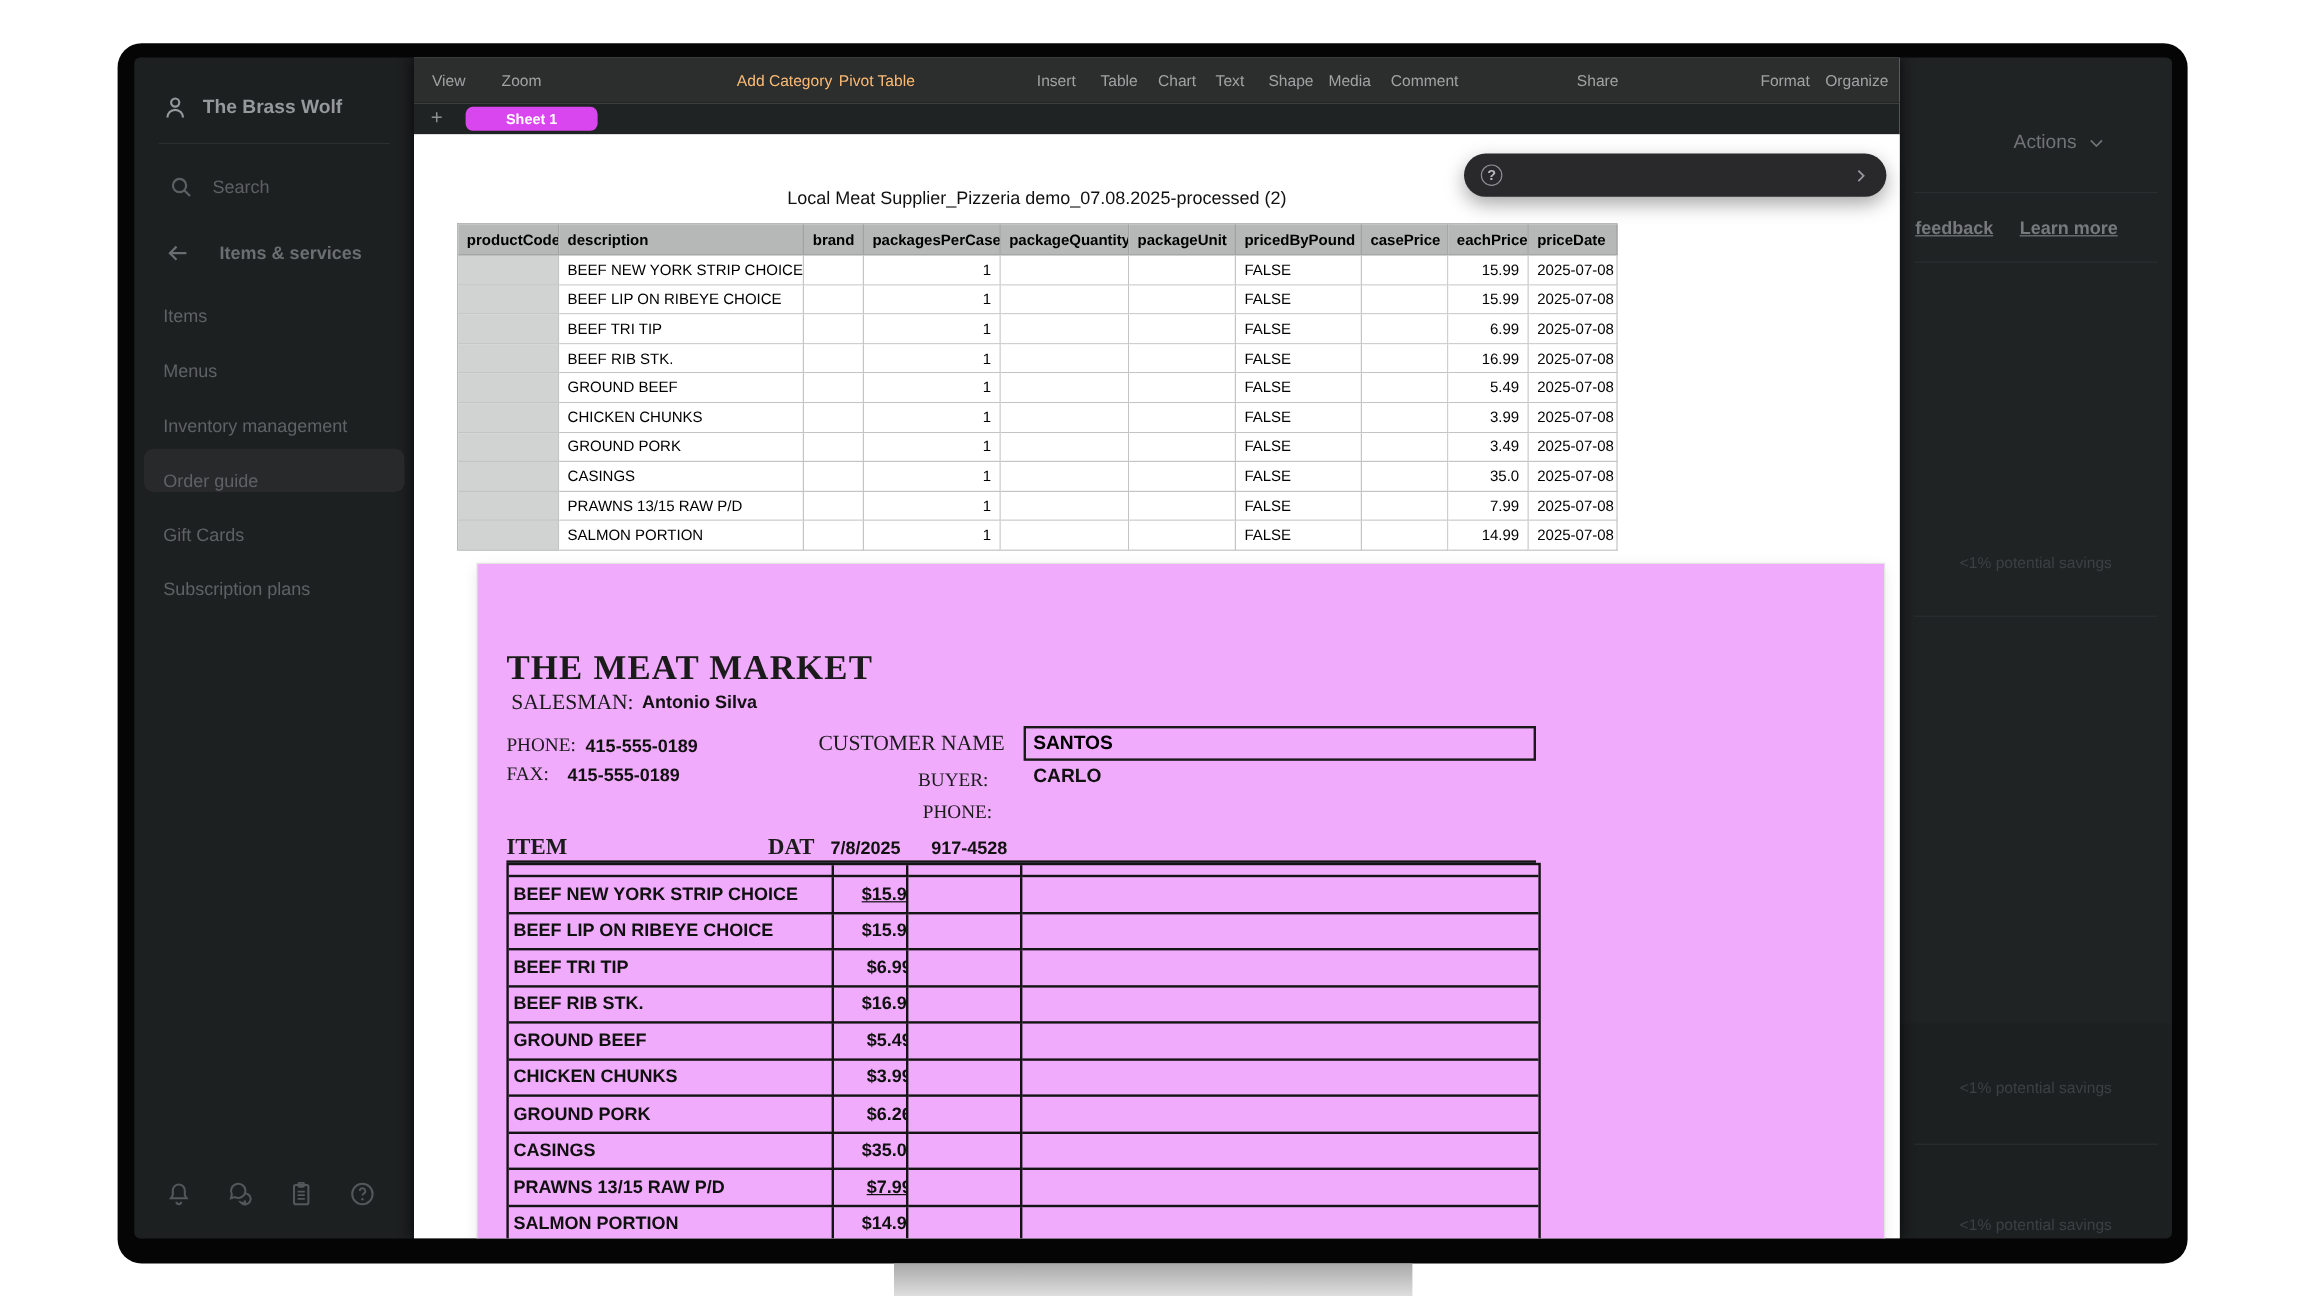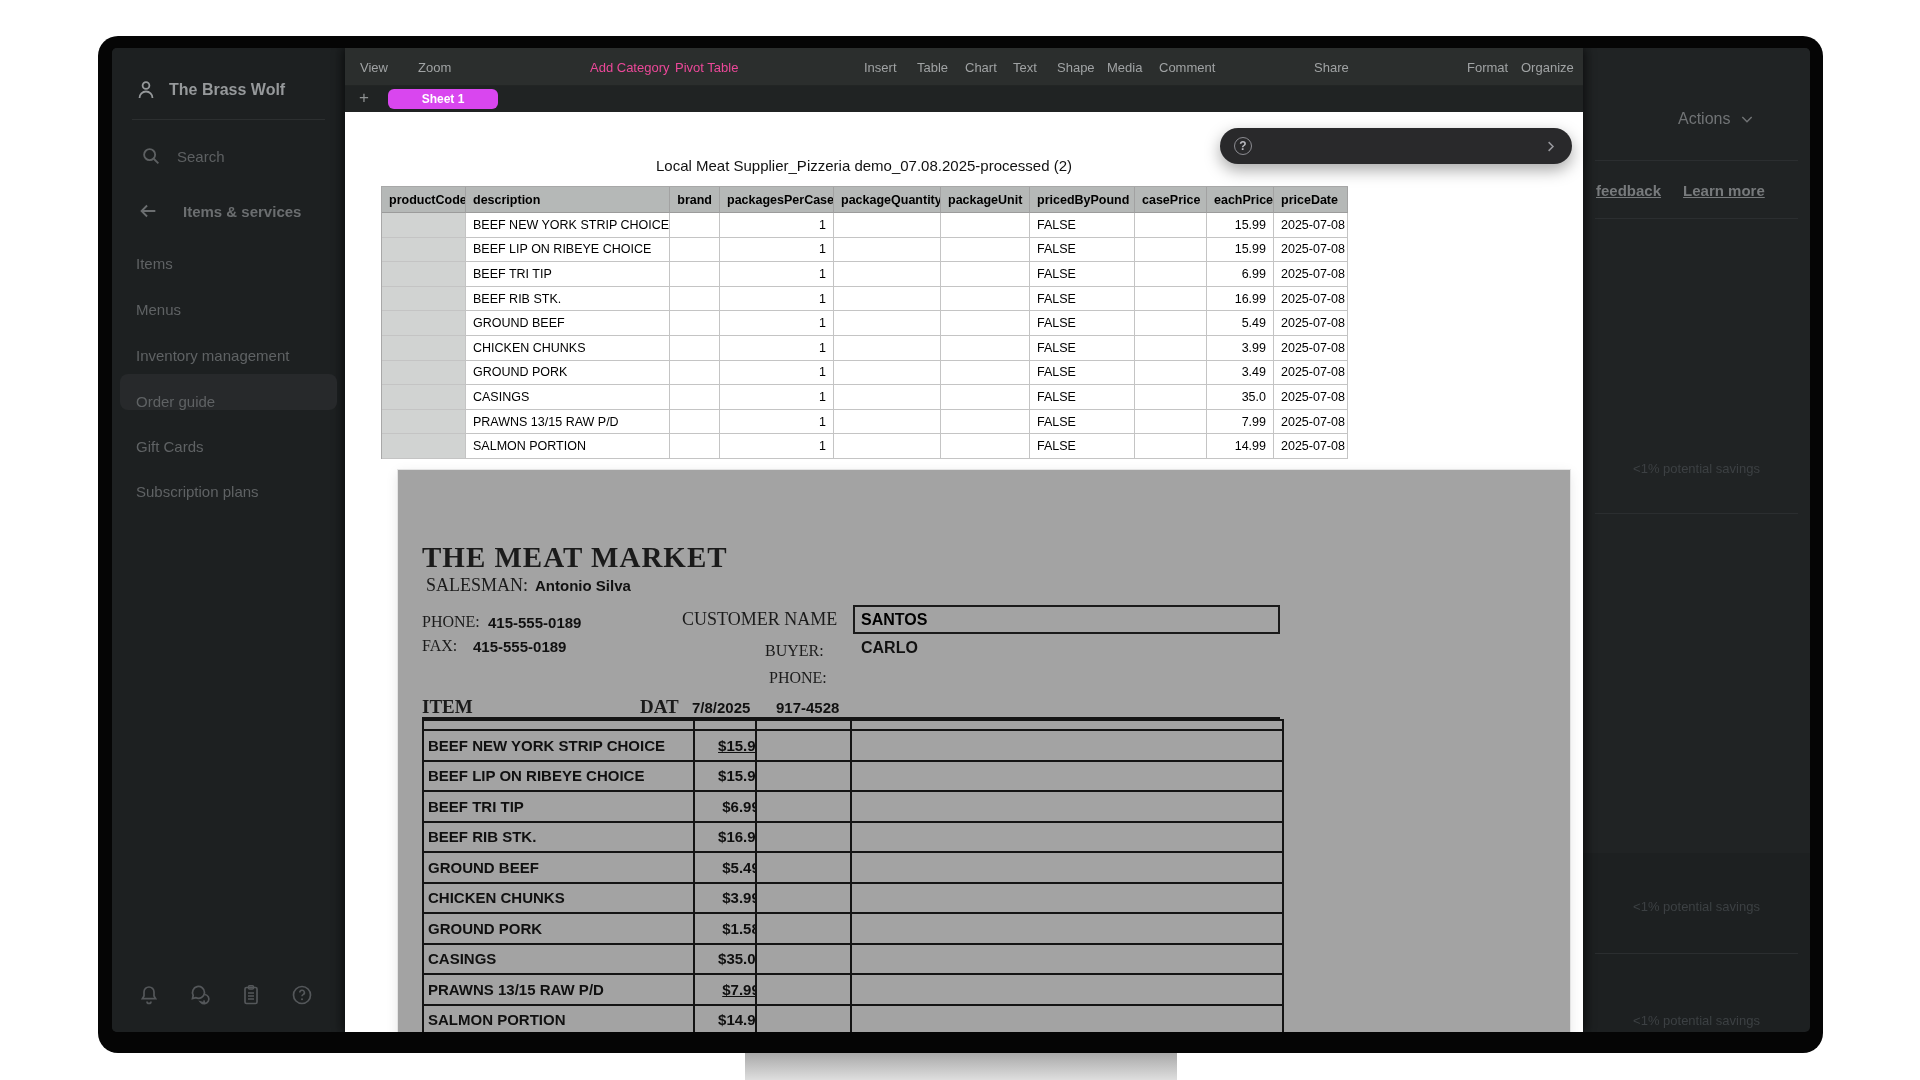--- a/index.html
+++ b/index.html
@@ -37,21 +37,21 @@
   .links-row { position:absolute; left:13px; top:134px; display:flex; gap:22px; }
   .rp-link { font-size:15px; font-weight:bold; color:#777a7c; text-decoration:underline; }
   .savings { position:absolute; left:0; width:227px; text-align:center; font-size:13px; color:#3c4043; }
 
   
   .num-win { position:absolute; left:233px; top:0; width:1238px; height:984px; background:#ffffff;
              box-shadow:-3px 0 10px rgba(0,0,0,.45), 3px 0 10px rgba(0,0,0,.45); }
   .toolbar { position:absolute; left:0; top:0; width:1238px; height:38px; background:#2b2e2d;
              border-bottom:1px solid #222524; }
   .tb-item { position:absolute; top:12px; font-size:13px; color:#a0a3a4; white-space:nowrap; }
-  .tb-dim { color:#ec4899; }
+  .tb-dim { color:#fdba74;margin-left:24px; }
   .tb0{left:15px}.tb1{left:73px}.tb2{left:245px}.tb3{left:330px}.tb4{left:519px}
   .tb5{left:572px}.tb6{left:620px}.tb7{left:668px}.tb8{left:712px}.tb9{left:762px}
   .tb10{left:814px}.tb11{left:969px}.tb12{left:1122px}.tb13{left:1176px}
   .tabbar { position:absolute; left:0; top:38px; width:1238px; height:26px; background:#202323; }
   .add-sheet { position:absolute; left:14px; top:2px; font-size:17px; color:#8e9192; }
   .sheet-tab { position:absolute; left:43px; top:3px; width:110px; height:20px; background:#d946ef;
                border-radius:6px; color:#fff; font-weight:bold; font-size:12px; line-height:20px;
                text-align:center; }
   .canvas { position:absolute; left:0; top:64px; width:1238px; height:920px; background:#ffffff;
             overflow:hidden; }
@@ -75,21 +75,21 @@
   
   .tooltip { position:absolute; left:875px; top:80px; width:352px; height:36px; background:#29292b;
              border-radius:18px; display:flex; align-items:center; gap:11px; padding:0 14px;
              box-shadow:0 6px 16px rgba(0,0,0,.35); color:#ececee; font-size:14px; z-index:6; }
   .q-icon { width:18px; height:18px; border:1.5px solid #8c8c92; border-radius:50%;
             color:#b9b9bf; font-size:12px; font-weight:bold; text-align:center; line-height:16px;
             flex:none; }
   .tip-chev { margin-left:auto; flex:none; display:flex; }
 
   
-  .doc { position:absolute; left:53px; top:358px; width:1172px; height:600px; background:#a3a3a3;
+  .doc { position:absolute; left:53px; top:358px; width:1172px; height:600px; background:#f0abfc;
          box-shadow:0 0 0 1px #e4e4e4, 0 3px 12px rgba(0,0,0,.10);text-decoration:underline; }
   .serif { font-family:"Liberation Serif", serif; }
   .doc-company { position:absolute; left:24px; top:71px; font-size:29px; font-weight:bold;
                  color:#1b1b1b; letter-spacing:1px; }
   .doc-title { position:absolute; left:367px; top:70px; font-size:29px; font-weight:bold; color:#1b1b1b; }
   .lbl { color:#1b1b1b; }
   .val { font-weight:bold; color:#111; }
   .doc-salesman-lbl { position:absolute; left:28px; top:105px; font-size:18px; }
   .doc-salesman     { position:absolute; left:137px; top:107px; font-size:15px; }
   .doc-phone-lbl { position:absolute; left:24px; top:143px; font-size:16px; }
@@ -387,21 +387,21 @@
               <div class="dt-cell"></div>
               <div class="dt-cell dt-name">GROUND BEEF</div>
               <div class="dt-cell dt-price">$5.49</div>
               <div class="dt-cell"></div>
               <div class="dt-cell"></div>
               <div class="dt-cell dt-name">CHICKEN CHUNKS</div>
               <div class="dt-cell dt-price">$3.99</div>
               <div class="dt-cell"></div>
               <div class="dt-cell"></div>
               <div class="dt-cell dt-name">GROUND PORK</div>
-              <div class="dt-cell dt-price">$1.58</div>
+              <div class="dt-cell dt-price">$6.26</div>
               <div class="dt-cell"></div>
               <div class="dt-cell"></div>
               <div class="dt-cell dt-name">CASINGS</div>
               <div class="dt-cell dt-price">$35.00</div>
               <div class="dt-cell"></div>
               <div class="dt-cell"></div>
               <div class="dt-cell dt-name">PRAWNS 13/15 RAW P/D</div>
               <div class="dt-cell dt-price dt-und">$7.99</div>
               <div class="dt-cell"></div>
               <div class="dt-cell"></div>

